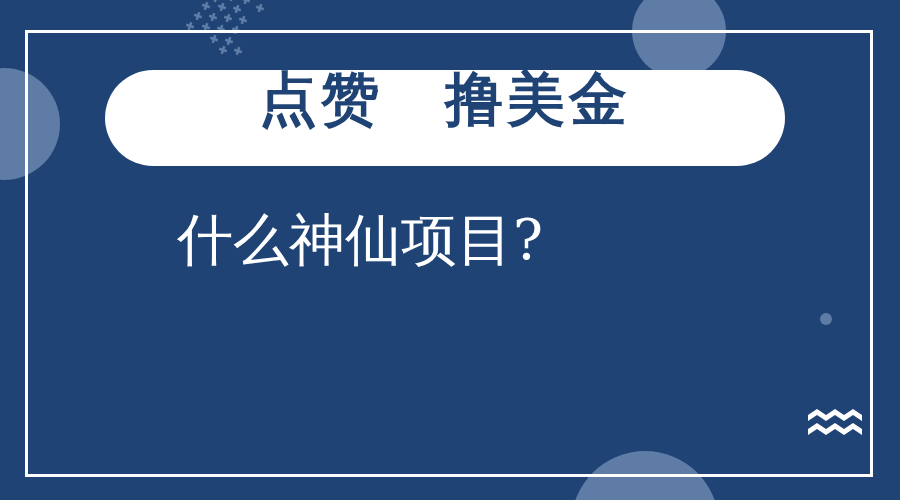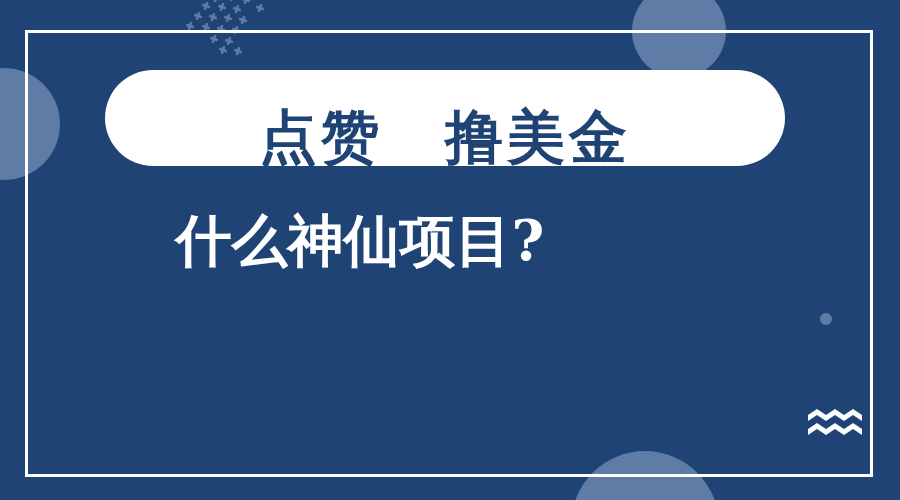--- a/index.html
+++ b/index.html
@@ -74,21 +74,21 @@
   
   .pill {
     position: absolute;
     left: 105px;
     top: 70px;
     width: 680px;
     height: 96px;
     background: #ffffff;
     border-radius: 48px;
     display: flex;
-    align-items: flex-end;
+    align-items: flex-start;
     justify-content: center;
   }
   .pill-text {
     color: #1F4375;
     font-family: "DejaVu Sans", "Liberation Sans", sans-serif;
     font-weight: bold;
     font-size: 58px;
     letter-spacing: 4px;
     line-height: 1;
     white-space: pre;
@@ -98,21 +98,20 @@
   .subline {
     position: absolute;
     left: 0;
     width: 720px;
     text-align: center;
     color: #ffffff;
     font-family: "DejaVu Serif", "Liberation Serif", serif;
     font-size: 56px;
     line-height: 1;
     white-space: pre;
-    font-weight: bold;
   }
   .subline-1 { top: 212px; }
   .subline-2 { top: 342px; }
 
   
   .waves {
     position: absolute;
     left: 808px;
     top: 408px;
     width: 56px;

